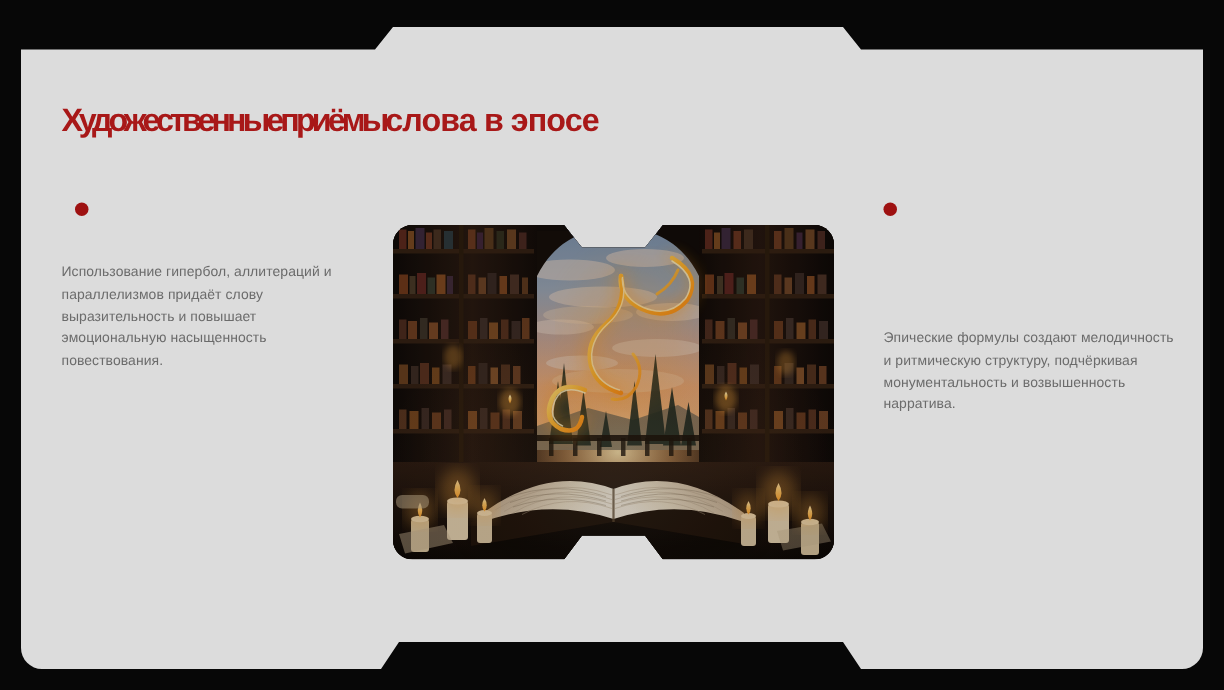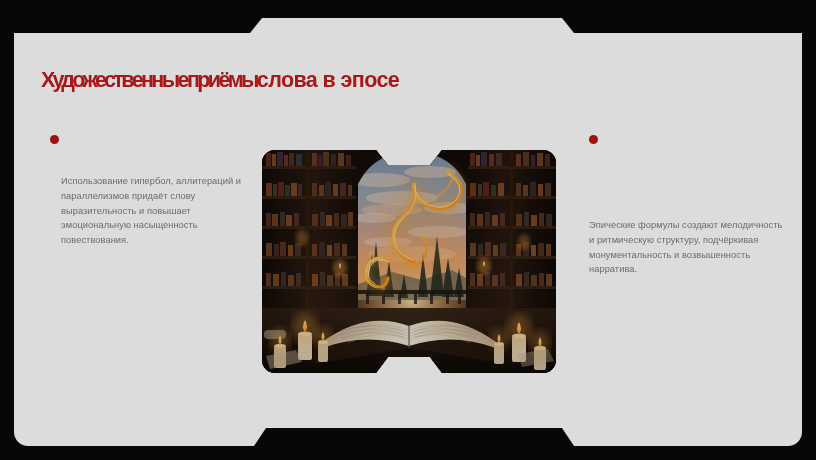--- a/index.html
+++ b/index.html
@@ -75,21 +75,21 @@
   #bullet-right { left: 589px; top: 135px; }
 
   
   .body-text {
     position: absolute;
     font-size: 9.3px;
     line-height: 14.8px;
     color: #6b6b6b;
     letter-spacing: 0.05px;
   }
-  #text-left  { left: 41px;  top: 174px; width: 186px; margin-left: 20px; }
+  #text-left  { left: 41px;  top: 174px; width: 186px; }
   #text-right { left: 589px; top: 174px; width: 196px; margin-top: 44px; }
 
   
   #photo {
     position: absolute;
     left: 262px;
     top: 150px;
     width: 294px;
     height: 223px;
     border-radius: 13px;

